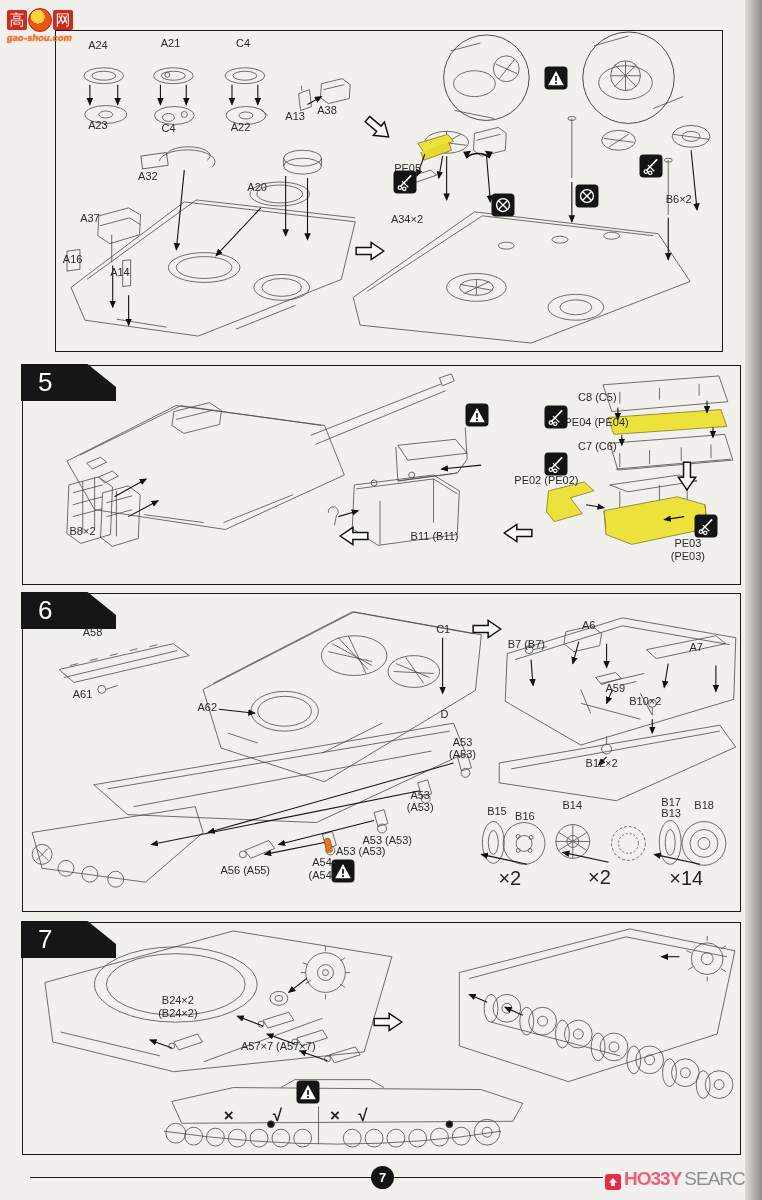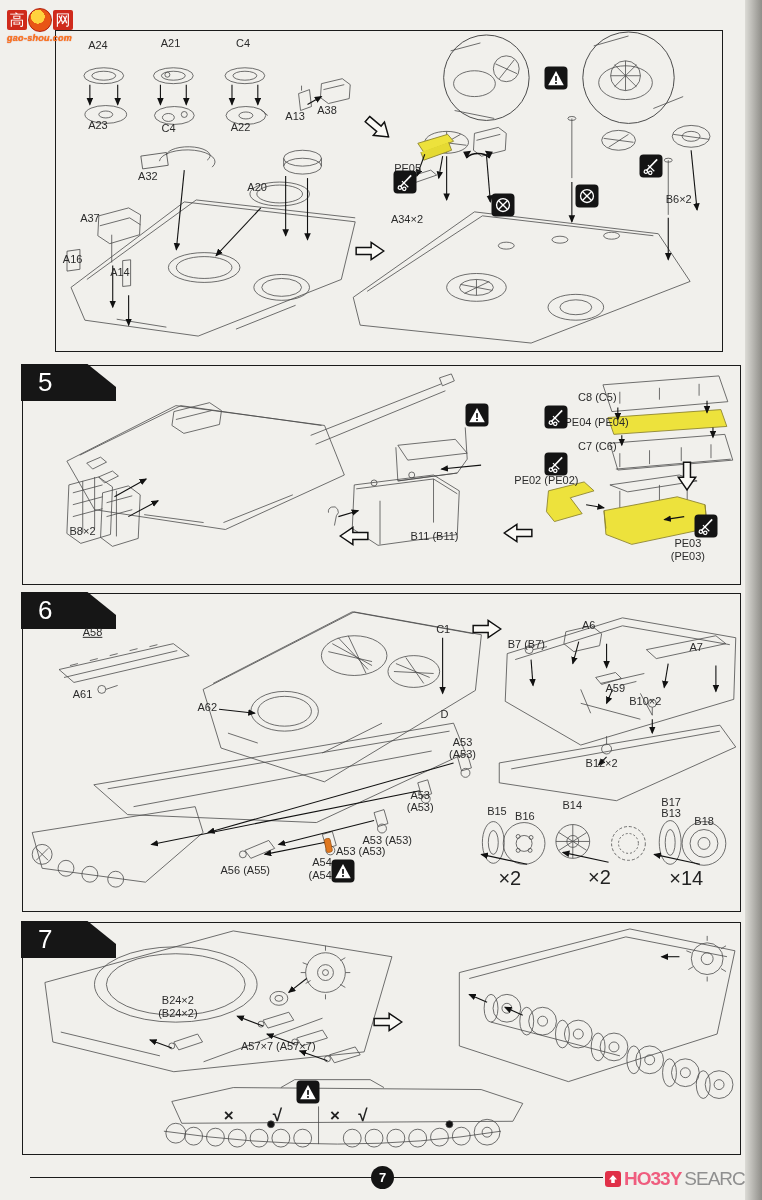--- a/index.html
+++ b/index.html
@@ -36,21 +36,21 @@
     text-align:center;border-radius:2px;overflow:hidden}
   .gao-fig{width:24px;height:24px;border-radius:50%;
     background:radial-gradient(circle at 40% 35%, #ffd23e 0 35%, #e85515 36% 100%);
     border:1.5px solid #b21e10;box-sizing:border-box}
   .gao-domain{margin-top:1px;font-size:9px;font-weight:bold;font-style:italic;color:#ff7d1e;
     text-shadow:0 0 1px #c01d10;letter-spacing:.3px}
   
   .footer-rule{position:absolute;left:30px;top:1177px;width:711px;border-top:1.6px solid #1b1b1b}
   .page-circle{position:absolute;left:371px;top:1166px;width:23px;height:23px;border-radius:50%;
     background:#141414;color:#fff;font-size:13px;font-weight:bold;text-align:center;line-height:23px}
-  .hs-logo{position:absolute;left:603px;top:1168px;display:flex;align-items:center;gap:3px;background:#f1f0ec;padding:0 2px}
+  .hs-logo{position:absolute;left:603px;top:1168px;display:flex;align-items:flex-end;gap:3px;background:#f1f0ec;padding:0 2px}
   .hs-icon{width:16px;height:16px;border-radius:3px;background:#e03048;position:relative}
   .hs-icon::after{content:"";position:absolute;left:4px;top:4px;width:8px;height:8px;
     background:#fff;clip-path:polygon(0 55%,50% 0,100% 55%,72% 55%,72% 100%,28% 100%,28% 55%)}
   .hs-left{font-size:19px;font-weight:bold;color:#ef5d7e;letter-spacing:-1px}
   .hs-right{font-size:19px;color:#8f8f8f;letter-spacing:-1px}
   .scan-edge{position:absolute;right:0;top:0;width:17px;height:1200px;
     background:linear-gradient(to right,#dcdbd6,#8f8e89)}
 </style>
 </head>
 <body>
@@ -477,21 +477,21 @@
       <path d="M648 70l-4 24" marker-end="url(#m3)"></path>
         <path d="M696 72v26" marker-end="url(#m3)"></path>
       <path d="M592 96l-6 14" marker-end="url(#m3)"></path>
       <path d="M632 126v14" marker-end="url(#m3)"></path>
       <path d="M586 164l-8 8" marker-end="url(#m3)"></path>
       <path d="M506 272l-46-10" marker-end="url(#m3)"></path>
       <path d="M588 270l-46-10" marker-end="url(#m3)"></path>
       <path d="M680 272l-46-10" marker-end="url(#m3)"></path>
     </g>
   </svg>
-<span class="part-label" style="left: 9.7%; top: 11.9%; text-decoration: underline;">A58</span>
+<span class="part-label" style="left: 9.7%; top: 11.9%;">A58</span>
     <span class="part-label" style="left: 8.3%; top: 31.7%;">A61</span>
     <span class="part-label" style="left: 25.7%; top: 35.7%;">A62</span>
     <span class="part-label" style="left: 58.6%; top: 11%;">C1</span>
     <span class="part-label" style="left: 58.8%; top: 37.9%;">D</span>
     <span class="part-label" style="left: 70.2%; top: 15.7%;">B7 (B7)</span>
     <span class="part-label" style="left: 78.9%; top: 9.7%; text-align: right;">A6</span>
     <span class="part-label" style="left: 93.9%; top: 16.6%;">A7</span>
     <span class="part-label" style="left: 82.6%; top: 29.5%;">A59</span>
     <span class="part-label" style="left: 86.8%; top: 33.9%;">B10×2</span>
     <span class="part-label" style="left: 80.7%; top: 53.3%;">B12×2</span>
@@ -504,21 +504,21 @@
     <span class="part-label" style="left: 31%; top: 87.1%;">A56 (A55)</span>
     <span class="part-label" style="left: 41.7%; top: 86.5%;">A54
 (A54)</span>
     <span class="part-label" style="left: 66.1%; top: 68.3%;">B15</span>
     <span class="part-label" style="left: 70%; top: 69.9%;">B16</span>
     <span class="part-label mult" style="left: 67.9%; top: 89.7%;">×2</span>
     <span class="part-label" style="left: 76.6%; top: 66.5%;">B14</span>
     <span class="part-label" style="left: 83.7%; top: 69%; margin-left: 48px;">B13</span>
     <span class="part-label mult" style="left: 80.4%; top: 89.3%;">×2</span>
     <span class="part-label" style="left: 90.4%; top: 65.5%;">B17</span>
-    <span class="part-label" style="left: 95%; top: 66.5%; margin-top: 16px;">B18</span>
+    <span class="part-label" style="left: 95%; top: 66.5%;">B18</span>
     <span class="part-label mult" style="left: 92.5%; top: 89.7%;">×14</span>
     <div class="icon icon-blockarrow" style="left: 64.7%; top: 11%;">
       <svg viewBox="0 0 26 18">
         <polygon points="1,6 14,6 14,1.5 25,9 14,16.5 14,12 1,12" fill="#faf9f5" stroke="#111" stroke-width="1.3"></polygon>
       </svg>
     </div>
     <div class="icon icon-warning" style="left: 44.6%; top: 87.5%;">
       <svg viewBox="0 0 20 20">
         <path d="M10 2.5 L18.2 17.5 L1.8 17.5 Z" fill="#fff"></path>
         <rect x="9.1" y="8" width="1.8" height="5" fill="#111"></rect>

